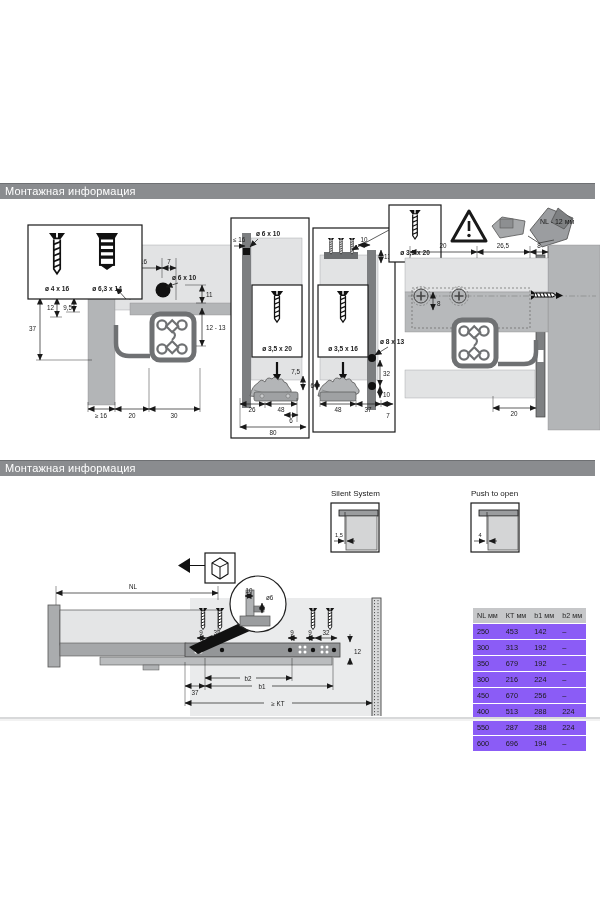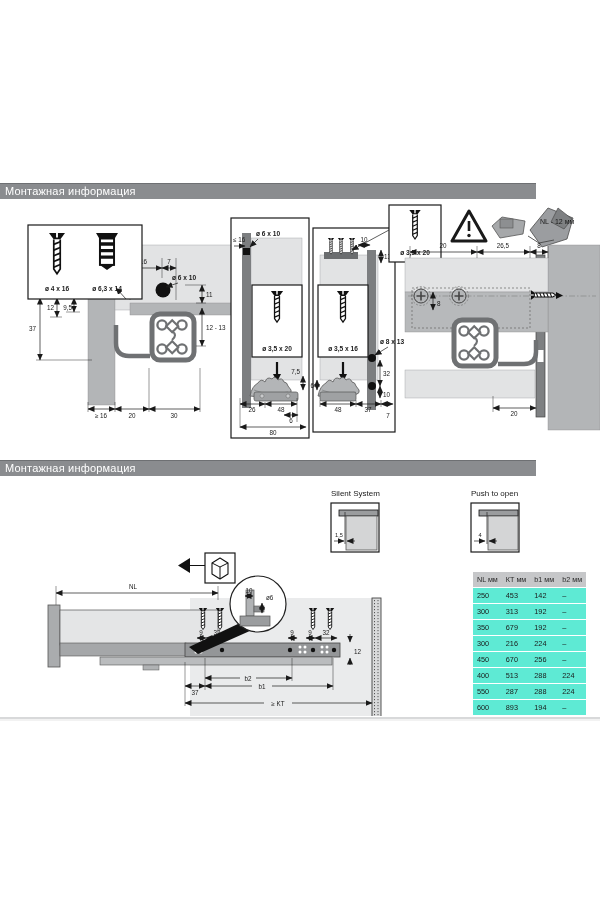--- a/index.html
+++ b/index.html
@@ -1,36 +1,36 @@
 <!DOCTYPE html>
 <html><head>
 <meta charset="utf-8">
 <style>
   html,body{margin:0;padding:0;background:#fff;}
   #page{position:relative;width:600px;height:900px;background:#ffffff;overflow:hidden;
         font-family:"Liberation Sans",sans-serif;}
-  .hdrbar{position:absolute;left:0;width:536px;height:16px;background:#8a8c8f;
+  .hdrbar{position:absolute;left:0;width:595px;height:16px;background:#8a8c8f;
           border-top:1px solid #6e7073;color:#ffffff;font-size:11px;line-height:15px;
           padding-left:5px;box-sizing:border-box;letter-spacing:0.2px;}
   #hdr1{top:183px;}
   #hdr2{top:460px;}
   svg{position:absolute;left:0;}
   svg text{font-family:"Liberation Sans",sans-serif;font-size:6.3px;fill:#1a1a1a;}
   svg text.b{font-weight:bold;font-size:6.6px;}
   svg text.lbl{font-size:8px;}
   .dim{stroke:#1a1a1a;stroke-width:0.7;fill:none;}
   .thin{stroke:#1a1a1a;stroke-width:0.45;fill:none;}
   .lg{fill:#e2e3e4;stroke:#9a9c9e;stroke-width:0.4;}
   .mg{fill:#b3b5b7;stroke:#8a8c8e;stroke-width:0.4;}
   .panelbox{fill:#ffffff;stroke:#1a1a1a;stroke-width:1.2;}
   .prof{stroke:#6f7173;fill:none;}
-  #dimtable{position:absolute;left:473px;top:572px;border-collapse:collapse;}
+  #dimtable{position:absolute;left:473px;top:608px;border-collapse:collapse;}
   #dimtable th{background:#c6c7c9;color:#2a2a2a;font-weight:normal;font-size:7.2px;
                text-align:left;padding:3px 4px;border-bottom:1px solid #fff;}
-  #dimtable td{background:#5eead4;color:#1a1a1a;font-size:7.3px;text-align:left;
+  #dimtable td{background:#8b5cf6;color:#1a1a1a;font-size:7.3px;text-align:left;
                padding:3px 4px;border-bottom:1px solid #fff;}
   #dimtable th,#dimtable td{min-width:20px;}
   .pageedge{position:absolute;left:0;width:600px;}
 </style>
 </head>
 <body>
 
 <div id="page">
 
   <div class="hdrbar" id="hdr1">
@@ -467,21 +467,21 @@
         <td>224</td>
       </tr>
       <tr>
         <td>550</td>
         <td>287</td>
         <td>288</td>
         <td>224</td>
       </tr>
       <tr>
         <td>600</td>
-        <td>893</td>
+        <td>696</td>
         <td>194</td>
         <td>–</td>
       </tr>
     </tbody>
   </table>
 
   <div class="pageedge" style="top:717px;height:2px;background:#d8d9da;"></div>
   <div class="pageedge" style="top:719px;height:2px;background:#f2f2f2;"></div>
 </div>
 

